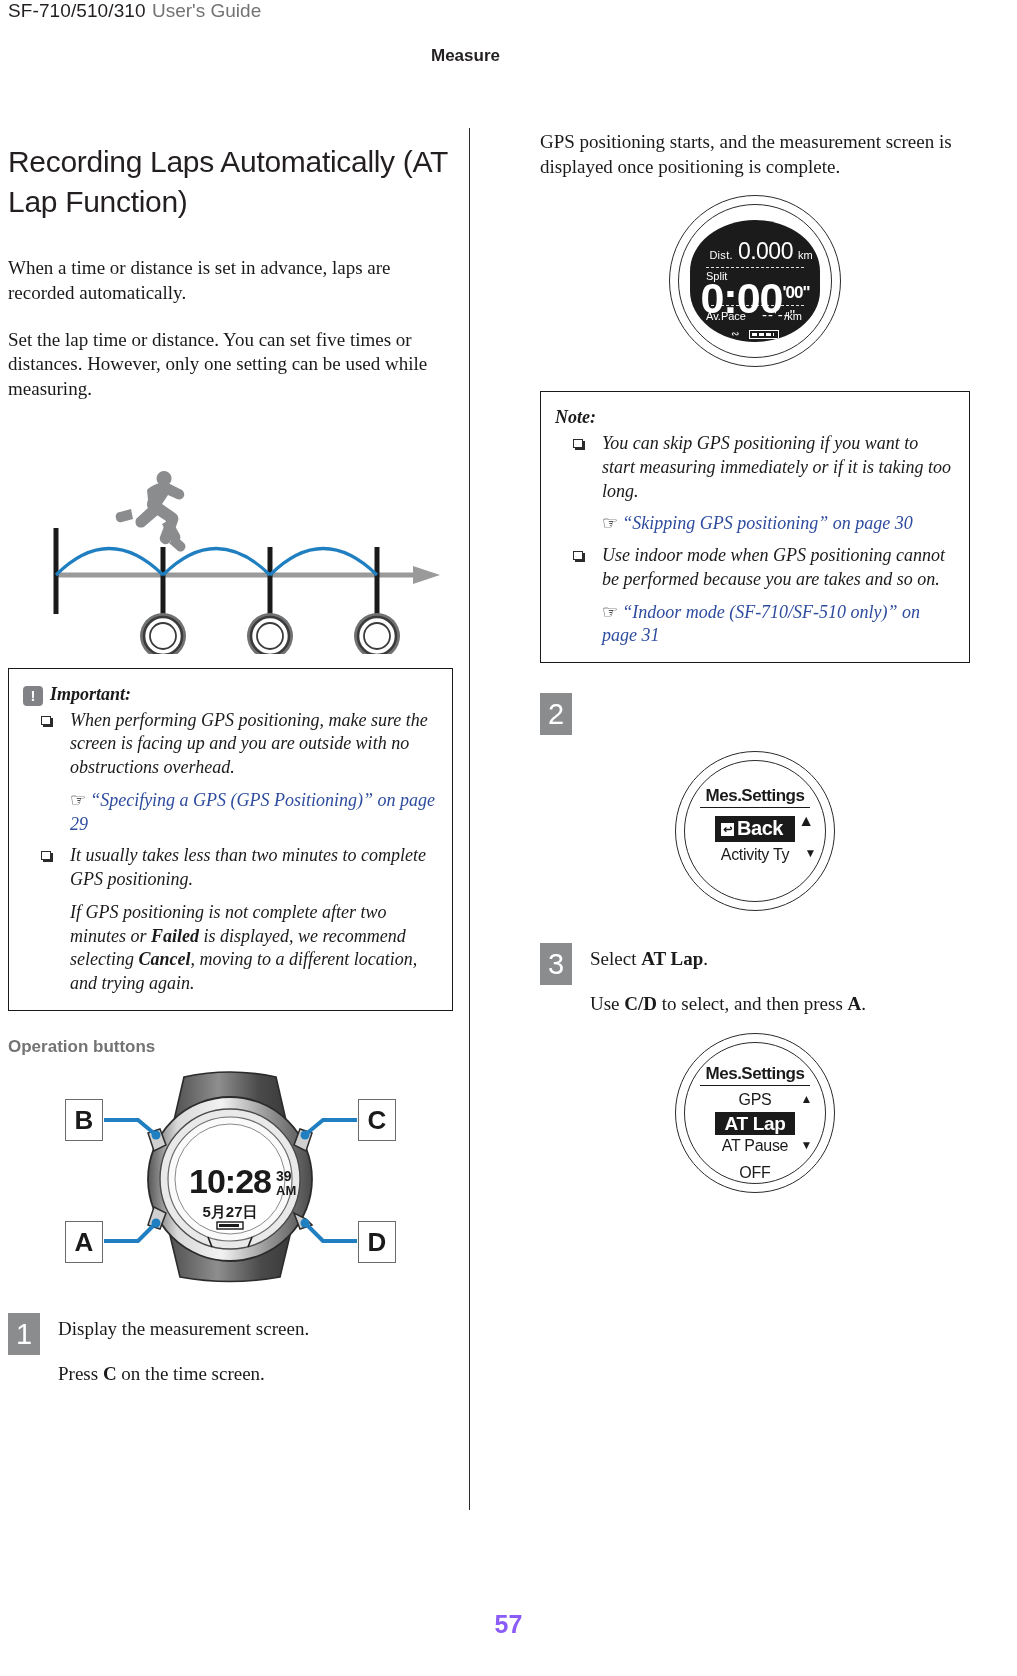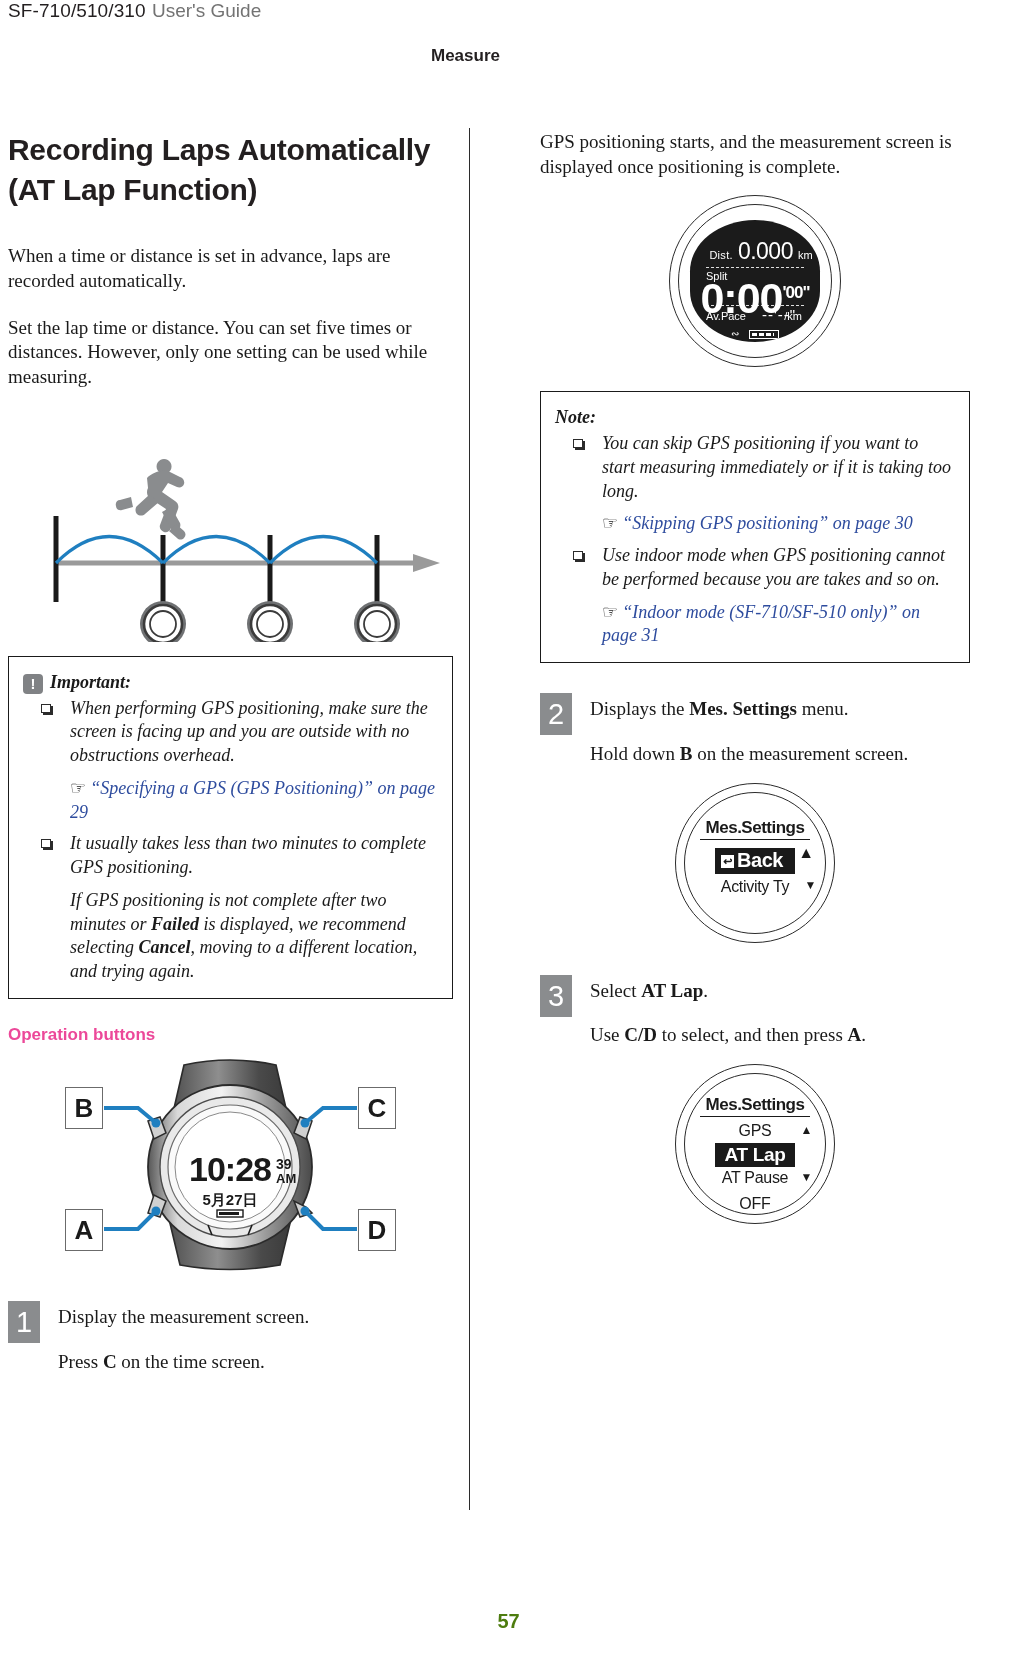--- a/index.html
+++ b/index.html
@@ -64,37 +64,37 @@
     position: absolute;
     left: 540px;
     top: 130px;
     width: 430px;
   }
 
   
   h1.title {
     font-family: "Liberation Sans", sans-serif;
     font-size: 30px;
-    font-weight: bold;
+    font-weight: normal;
     line-height: 1.34;
     letter-spacing: -0.3px;
-    margin: 0 0 34px 0;
+    margin: 12px 0 34px 0;
     color: #231f20;
   }
   p.body {
     font-size: 19px;
     line-height: 1.30;
     margin: 0 0 22px 0;
   }
   p.body:last-child { margin-bottom: 0; }
   .sub-head {
     font-family: "Liberation Sans", sans-serif;
     font-size: 17px;
     font-weight: bold;
-    color: #ec4899;
+    color: #737373;
     margin: 0 0 12px 0;
   }
   b, strong { font-weight: bold; }
 
   
   .callout {
     border: 1px solid #1a1a1a;
     padding: 14px 14px 14px 14px;
     font-style: italic;
     font-size: 18px;
@@ -308,22 +308,22 @@
   .menu-bottom { font-size: 16px; letter-spacing: -0.2px; margin-top: 8px; }
 
   
   .page-number {
     position: absolute;
     left: 0; right: 0;
     top: 1610px;
     text-align: center;
     font-family: "Liberation Sans", sans-serif;
     font-weight: bold;
-    font-size: 20px;
-    color: #4d7c0f;
+    font-size: 25px;
+    color: #8b5cf6;
   }
 </style>
 </head>
 <body>
 
 <div class="page-header">
   <div class="hdr-model">SF-710/510/310</div>
   <div class="hdr-guide">User's Guide</div>
   <div class="hdr-section">Measure</div>
 </div>
@@ -518,24 +518,20 @@
         <span>Use indoor mode when GPS positioning cannot be performed because you are takes and so on.</span>
         <div class="xref">
           <span class="hand">☞</span><span>“Indoor mode (SF-710/SF-510 only)” on page 31</span>
         </div>
       </li>
     </ul>
   </div>
 
   <div class="step" style="margin-top:30px;">
     <div class="step-num">2</div>
-    <div class="step-body">
-      <p><span>Displays the </span><b>Mes. Settings</b><span> menu.</span></p>
-      <p><span>Hold down </span><b>B</b><span> on the measurement screen.</span></p>
-    </div>
   </div>
 
   <div class="watch-fig" style="width:160px;height:160px;">
     <div class="watch-ring" style="width:160px;height:160px;">
       <div class="lcd-menu" style="top:34px;">
         <span class="menu-title">Mes.Settings</span>
         <div style="position:relative;margin-top:8px;">
           <span class="back-chip"><span class="ico">↩</span><span>Back</span></span>
           <span class="caret caret-up" style="position:absolute;right:-4px;top:-4px;">▲</span>
         </div>

